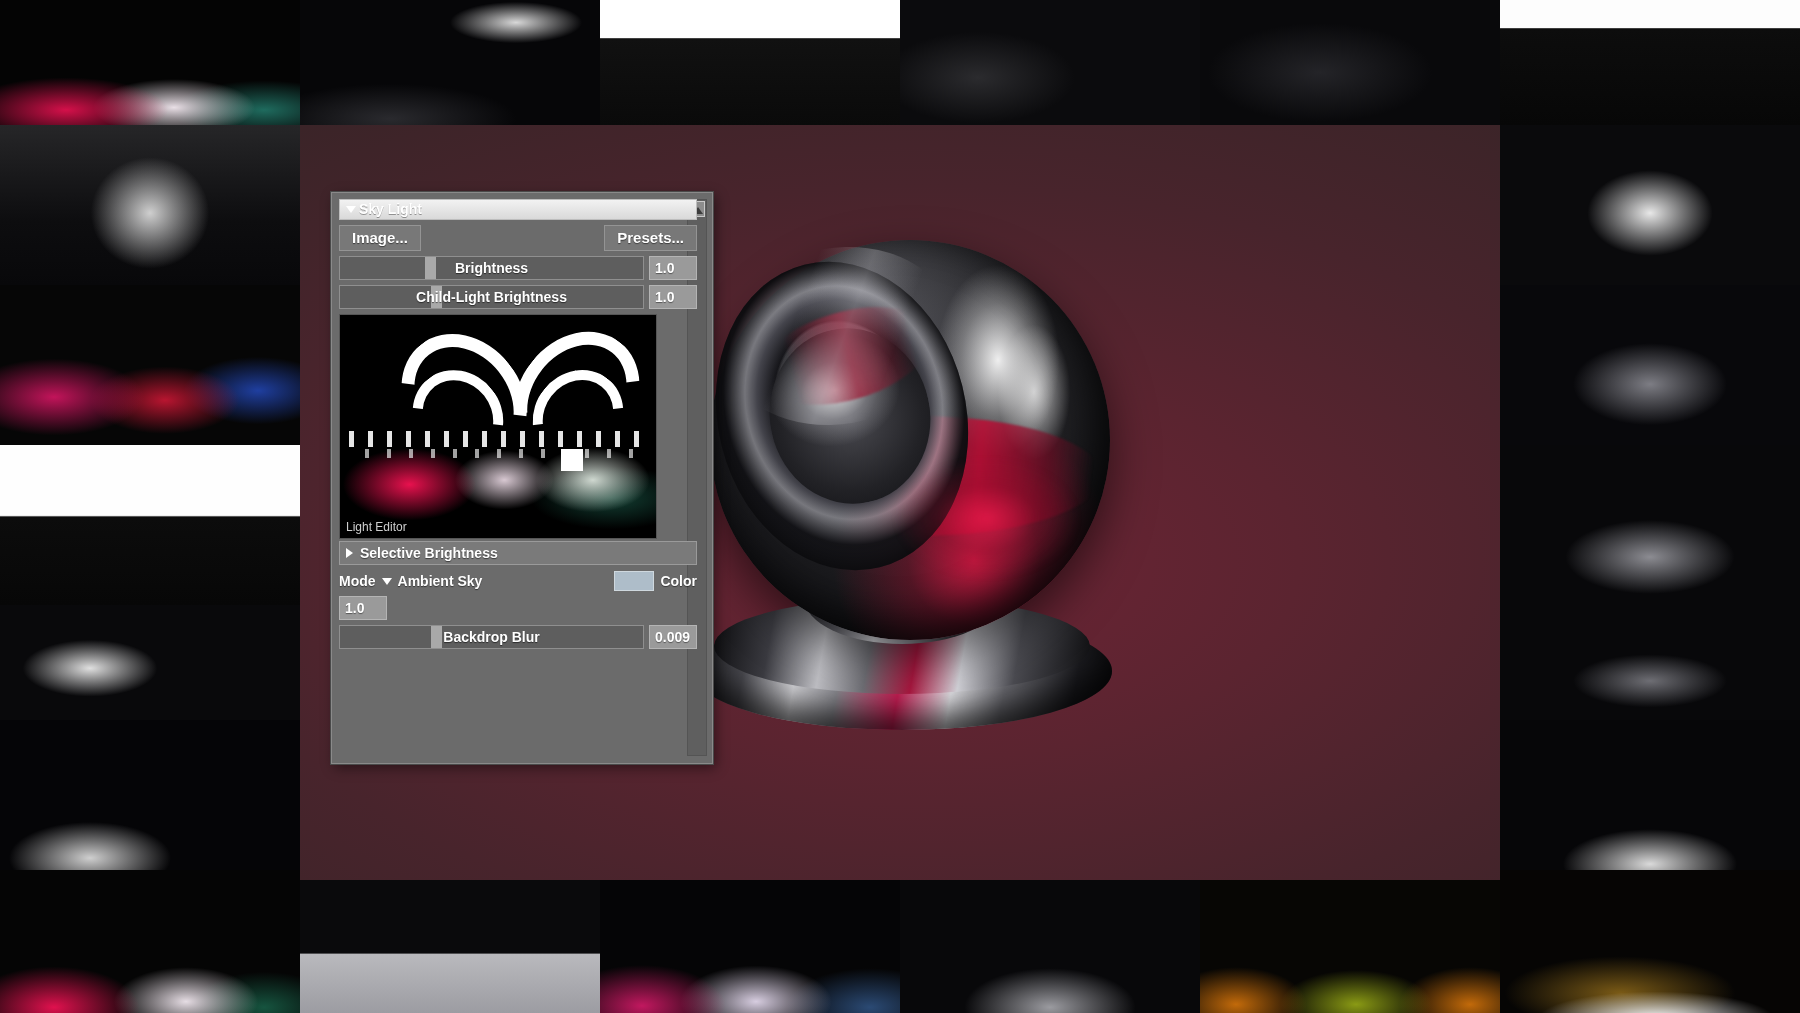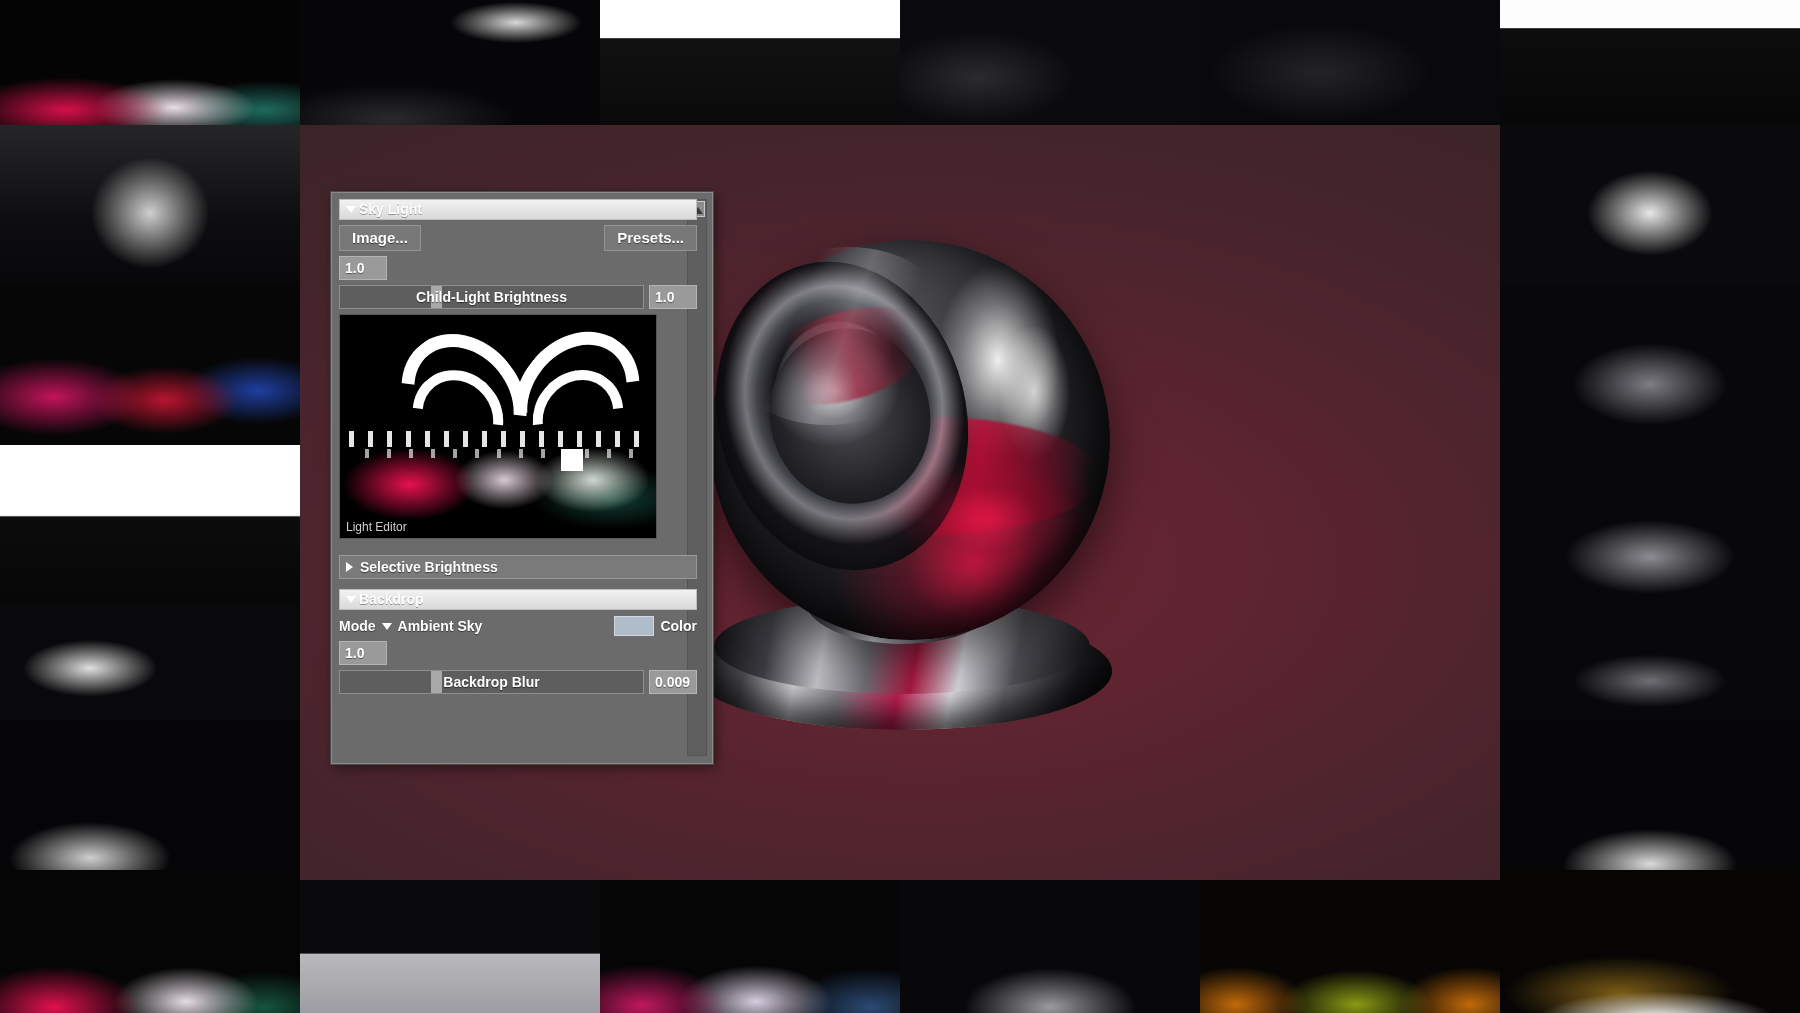--- a/index.html
+++ b/index.html
@@ -71,21 +71,21 @@
   .rot-label{color:#fff;font-size:14px;font-weight:bold;text-shadow:0 1px 1px rgba(0,0,0,.5);}
   .spin{display:flex;flex-direction:column;gap:2px;align-items:center;}
   .spin i{width:0;height:0;border-left:6px solid transparent;border-right:6px solid transparent;}
   .spin .u{border-bottom:7px solid #f0f0f0;}
   .spin .d{border-top:7px solid #f0f0f0;}
 
   .editor{position:relative;margin-top:5px;width:318px;height:225px;background:#000;border:1px solid #555;box-sizing:border-box;overflow:hidden;}
   .editor .cap{position:absolute;left:6px;bottom:4px;color:#cfcfcf;font-size:12px;z-index:6;
       text-shadow:0 1px 2px #000;}
 
-  .sub-head{height:24px;line-height:22px;margin-top:16px;background:#7a7a7a;border:1px solid #9a9a9a;
+  .sub-head{height:24px;line-height:22px;margin-top:2px;background:#7a7a7a;border:1px solid #9a9a9a;
       box-sizing:border-box;display:flex;align-items:center;gap:7px;padding-left:6px;
       color:#fff;font-size:14px;font-weight:bold;text-shadow:0 1px 1px rgba(0,0,0,.5);}
 
   .mode-row{display:flex;align-items:center;gap:6px;margin-top:6px;color:#fff;font-size:14px;font-weight:bold;
       text-shadow:0 1px 1px rgba(0,0,0,.5);}
   .swatch{width:40px;height:20px;background:#aebdc9;border:1px solid #cfd8de;box-sizing:border-box;}
   .spacer{flex:1;}
 </style>
 </head>
 <body>
@@ -253,20 +253,24 @@
             <span>Sky Light</span>
           </div>
 
           <div class="row">
             <div class="btn">Image...</div>
             <div class="spacer"></div>
             <div class="btn">Presets...</div>
           </div>
 
           <div class="row">
+            <div class="slider">
+              <span class="handle" style="left:28%;"></span>
+              <span class="lbl">Brightness</span>
+            </div>
             <div class="valbox">1.0</div>
           </div>
 
           <div class="row">
             <div class="slider">
               <span class="handle" style="left:30%;"></span>
               <span class="lbl">Child-Light Brightness</span>
             </div>
             <div class="valbox">1.0</div>
           </div>
@@ -299,24 +303,20 @@
 
             <div style="position:absolute;left:70%;top:60%;width:7%;height:10%;background:#fff;"></div>
             <span class="cap">Light Editor</span>
           </div>
 
           <div class="sub-head">
             <span class="tri-right"></span>
             <span>Selective Brightness</span>
           </div>
 
-          <div class="section-head" style="margin-top:10px;">
-            <span class="tri-down"></span>
-            <span>Backdrop</span>
-          </div>
 
           <div class="mode-row">
             <span>Mode</span>
             <span class="tri-down"></span>
             <span>Ambient Sky</span>
             <span class="spacer"></span>
             <span class="swatch"></span>
             <span>Color</span>
           </div>
 

